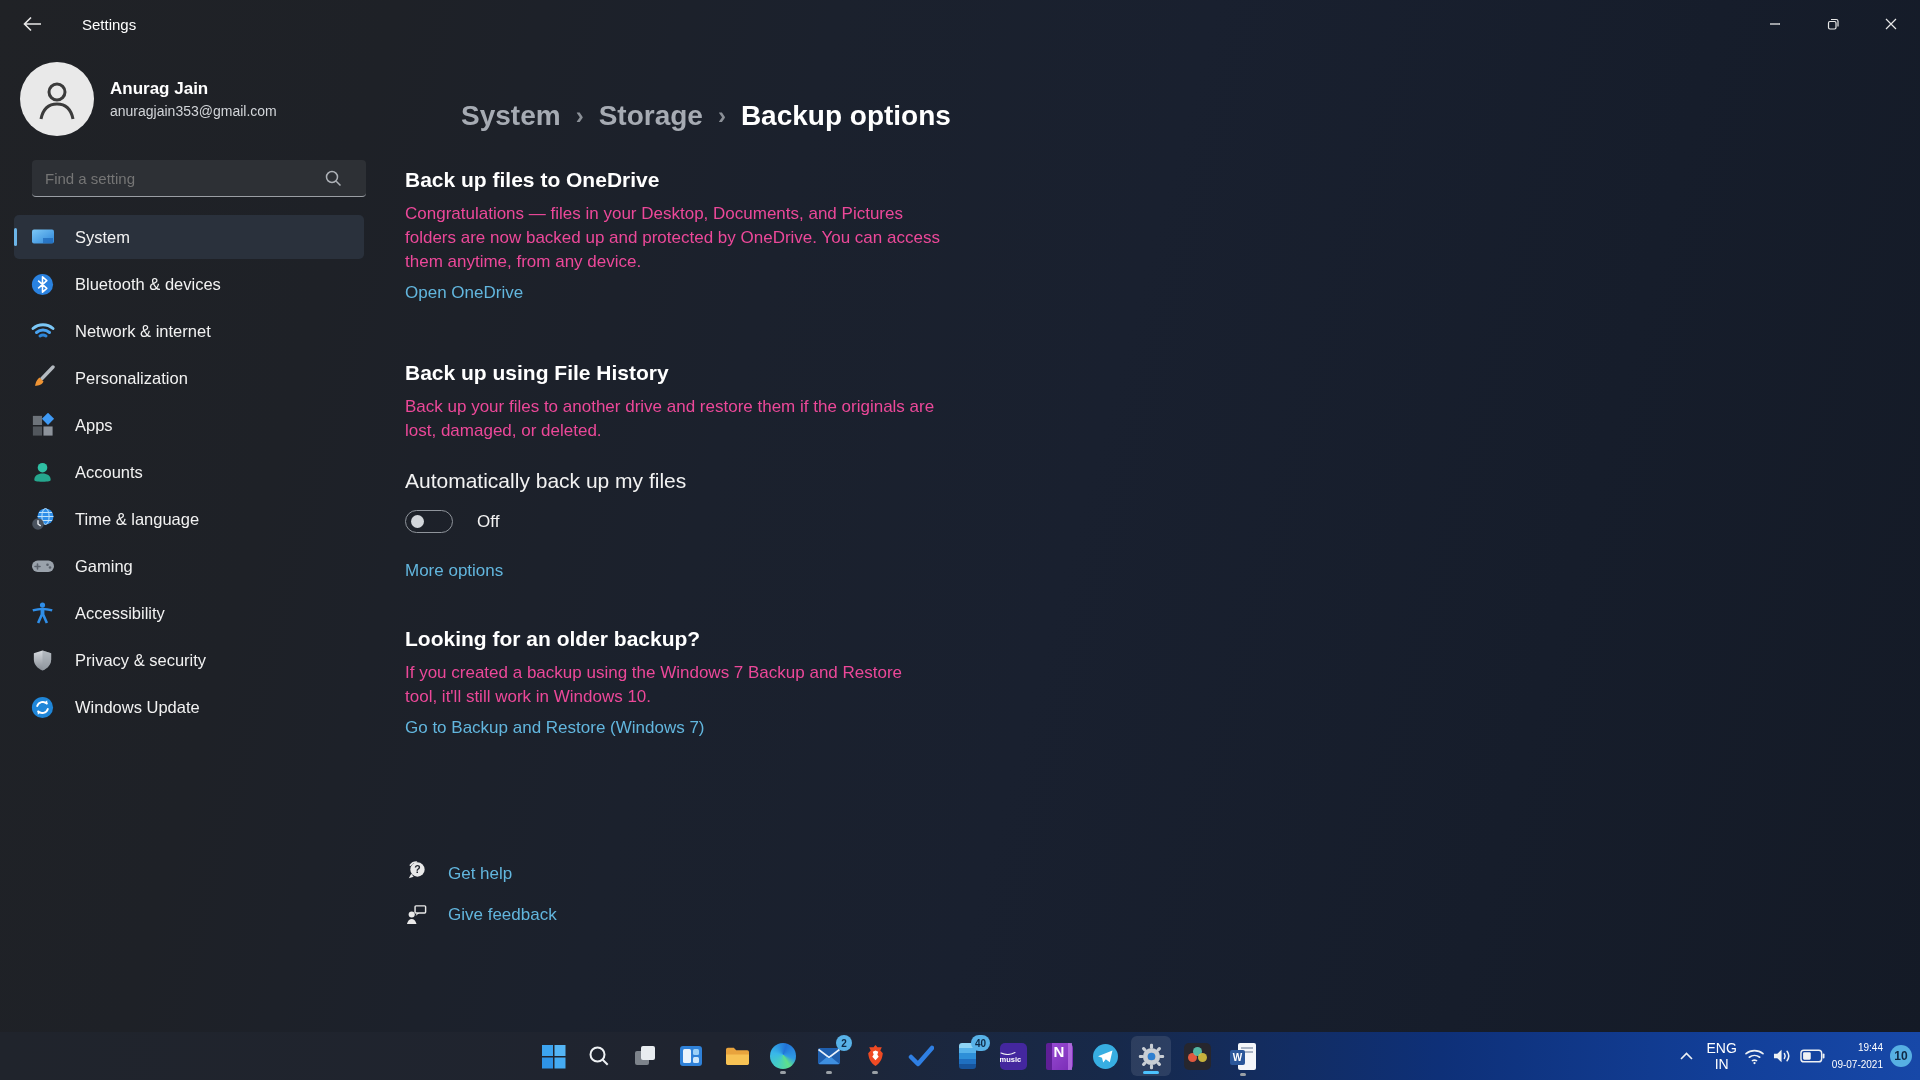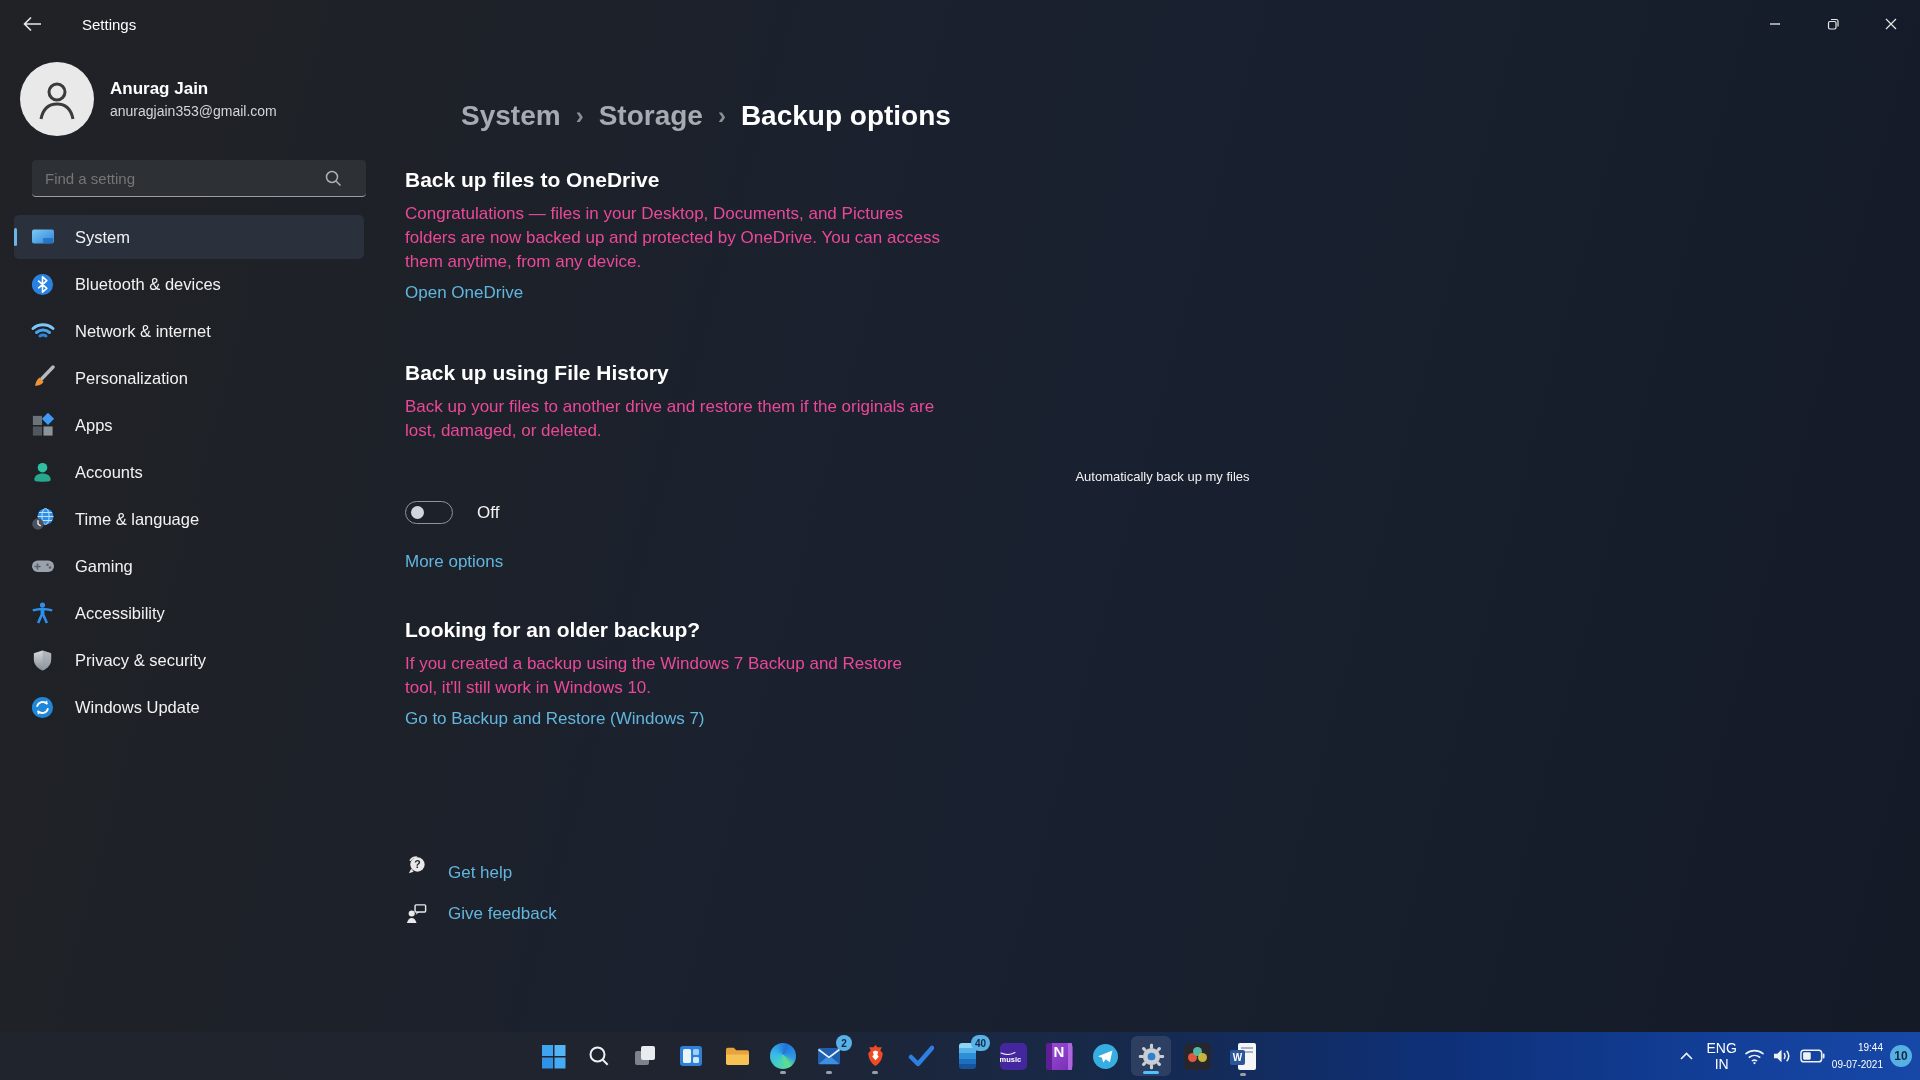--- a/index.html
+++ b/index.html
@@ -41,21 +41,21 @@
   .breadcrumb { display:flex; align-items:center; gap:15px; padding-left:81px; margin-top:52px; font-size:28px; font-weight:600; }
   .crumb { color:#a6abb3; cursor:pointer; }
   .crumb-sep { color:#8b9097; font-size:24px; }
   .crumb-current { color:#ffffff; }
   .content { padding-left:25px; margin-top:36px; }
   .sec-title { font-size:21px; font-weight:bold; color:#ffffff; }
   .sec-body { font-size:17px; line-height:24px; color:#ec4899; margin-top:10px; }
   .w1 { max-width:535px; } .w2 { max-width:560px; } .w3 { max-width:530px; }
   .link { display:inline-block; font-size:17px; color:#62b6de; margin-top:9px; cursor:pointer; }
   .sec2 { margin-top:58px; } .sec3 { margin-top:46px; }
-  .toggle-label { font-size:13px; color:#f2f2f2; margin-top:26px;text-align:center; }
+  .toggle-label { font-size:21px; color:#f2f2f2; margin-top:26px; }
   .toggle-row { display:flex; align-items:center; gap:24px; margin-top:17px; }
   .toggle { width:48px; height:23px; border:1px solid #8f949b; border-radius:12px; display:flex; align-items:center; cursor:pointer; }
   .toggle-knob { width:13px; height:13px; border-radius:50%; background:#d2d6da; margin-left:5px; }
   .toggle-state { font-size:17px; color:#f2f2f2; }
   .more-link { margin-top:28px; }
   .footer-links { margin-top:118px; }
   .foot-row { display:flex; align-items:center; gap:20px; margin-bottom:19px; cursor:pointer; }
   
   .taskbar { position:absolute; bottom:0; left:0; right:0; height:48px;
     background:linear-gradient(90deg,#20242c 0%,#1f2430 38%,#17294a 58%,#0e3078 75%,#123f99 90%,#1748a8 100%);
@@ -302,21 +302,21 @@
     </div>
 
     <div class="footer-links">
       <div class="foot-row">
         <svg width="23" height="23" viewBox="0 0 24 24">
           <circle cx="13" cy="11" r="7.5" fill="#e9e9e9"></circle>
           <path d="M6.5 15.5L4 20l5-1.6z" fill="#e9e9e9"></path>
           <path d="M5.5 6.5A8 8 0 0 1 12 3.2" fill="none" stroke="#e9e9e9" stroke-width="1.6" stroke-linecap="round"></path>
           <text x="13" y="14.8" text-anchor="middle" font-size="11" font-weight="bold" fill="#20242c" font-family="Liberation Sans, sans-serif">?</text>
         </svg>
-        <span class="link" style="margin-top:16px">Get help</span>
+        <span class="link" style="margin-top:8px">Get help</span>
       </div>
       <div class="foot-row">
         <svg width="23" height="23" viewBox="0 0 24 24">
           <circle cx="7" cy="12" r="3.2" fill="#e9e9e9"></circle>
           <path d="M2 22c.8-3.6 2.7-5.4 5-5.4s4.2 1.8 5 5.4z" fill="#e9e9e9"></path>
           <rect x="10.5" y="3" width="11" height="7.5" rx="1" fill="none" stroke="#e9e9e9" stroke-width="1.5"></rect>
           <path d="M12.5 10.5l-1.5 3 4-3z" fill="#e9e9e9"></path>
         </svg>
         <span class="link" style="margin-top:0">Give feedback</span>
       </div>

